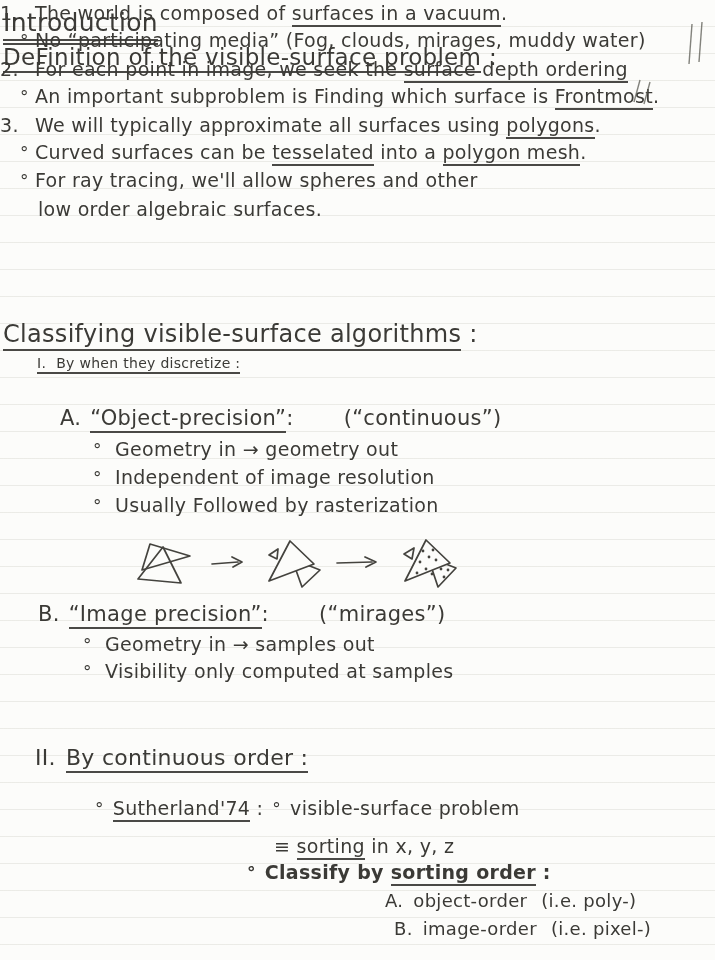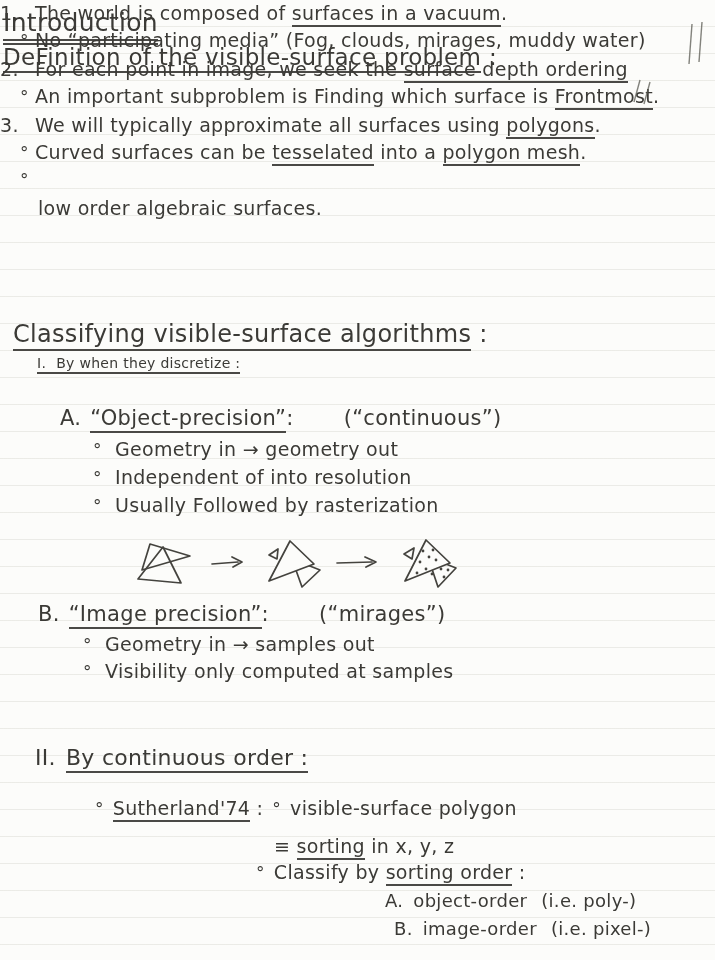--- a/index.html
+++ b/index.html
@@ -19,21 +19,21 @@
   .dblu{border-bottom:6px double rgba(59,58,54,0.92);padding-bottom:2px;}
   .line{display:flex;align-items:baseline;}
   
   #def-list{font-size:19px;line-height:27.4px;width:688px;}
   #def-list .m-num{flex:none;width:35px;}
   #def-list .m-bul{flex:none;margin-left:20px;width:15px;font-size:17px;}
   #def-list .cont{padding-left:38px;}
   
   #title{left:3px;top:8px;font-size:25px;}
   #def-heading{left:3px;top:44px;font-size:23px;}
-  #classify-heading{left:13px;top:320px;font-size:24px;}
+  #classify-heading{left:3px;top:320px;font-size:24px;}
   #sub-one{left:37px;top:355px;font-size:14px;}
   #sub-two{left:35px;top:745px;font-size:22px;}
   .roman{margin-right:10px;}
   
   .ab-head{font-size:21px;display:flex;align-items:baseline;}
   .ab-label{flex:none;margin-right:9px;}
   .aside{margin-left:50px;}
   .ab-bullets{margin-top:6px;font-size:19px;line-height:27px;}
   #block-A{left:60px;top:406px;}
   #block-A .ab-bullets{padding-left:33px;}
@@ -43,21 +43,21 @@
   
   #sketch-row{left:136px;top:536px;display:flex;align-items:center;}
   #sketch-row svg{display:block;}
   .sk{stroke:#44433e;fill:none;stroke-width:1.7;stroke-linejoin:round;stroke-linecap:round;}
   .sk-fill{fill:#fcfcfa;}
   .dot{fill:#44433e;stroke:none;}
   
   .l2{font-size:19px;}
   #l-suther{left:95px;top:797px;}
   #l-equiv{left:274px;top:835px;}
-  #l-classify{left:256px;top:861px;}
+  #l-classify{left:247px;top:861px;font-weight:bold;}
   #l-orderA{left:385px;top:890px;font-size:18px;}
   #l-orderB{left:394px;top:918px;font-size:18px;}
   .sp-l{margin-left:9px;}
   .order-aside{margin-left:14px;}
   .bul-inline{font-size:17px;margin-right:9px;}
   .stray{stroke:#5a5952;stroke-width:1.4;fill:none;opacity:0.75;}
 </style>
 </head>
 <body>
 
@@ -91,20 +91,21 @@
     <div class="line">
       <span class="m-num">3.</span>
       <span><span>We will typically approximate all surfaces using </span><span class="u">polygons</span><span>.</span></span>
     </div>
     <div class="line">
       <span class="m-bul">°</span>
       <span><span>Curved surfaces can be </span><span class="u">tesselated</span><span> into a </span><span class="u">polygon mesh</span><span>.</span></span>
     </div>
     <div class="line">
       <span class="m-bul">°</span>
+      <span>For ray tracing, we'll allow spheres and other</span>
     </div>
     <div class="line cont">
       <span>low order algebraic surfaces.</span>
     </div>
   </div>
 
   <div class="abs" id="classify-heading">
     <span class="u">Classifying visible-surface algorithms</span><span> :</span>
   </div>
 
@@ -117,21 +118,21 @@
       <span class="ab-label">A.</span>
       <span><span class="u">“Object-precision”</span><span>:</span><span class="aside">(“continuous”)</span></span>
     </div>
     <div class="ab-bullets">
       <div class="line">
           <span class="b-mark">°</span>
           <span>Geometry in → geometry out</span>
         </div>
       <div class="line">
           <span class="b-mark">°</span>
-          <span>Independent of into resolution</span>
+          <span>Independent of image resolution</span>
         </div>
       <div class="line">
           <span class="b-mark">°</span>
           <span>Usually Followed by rasterization</span>
         </div>
     </div>
   </div>
 
   <div class="abs" id="sketch-row">
     <svg width="58" height="48" viewBox="0 0 58 48">
@@ -184,21 +185,21 @@
           <span>Visibility only computed at samples</span>
         </div>
     </div>
   </div>
 
   <div class="abs" id="sub-two">
     <span class="roman">II.</span><span class="u">By continuous order :</span>
   </div>
 
   <div class="abs l2" id="l-suther">
-    <span class="bul-inline">°</span><span class="u">Sutherland'74</span><span> :</span><span class="bul-inline sp-l">°</span><span>visible-surface polygon</span>
+    <span class="bul-inline">°</span><span class="u">Sutherland'74</span><span> :</span><span class="bul-inline sp-l">°</span><span>visible-surface problem</span>
   </div>
 
   <div class="abs l2" id="l-equiv">
     <span>≡ </span><span class="u">sorting</span><span> in x, y, z</span>
   </div>
 
   <div class="abs l2" id="l-classify">
     <span class="bul-inline">°</span><span>Classify by </span><span class="u">sorting order</span><span> :</span>
   </div>
 

